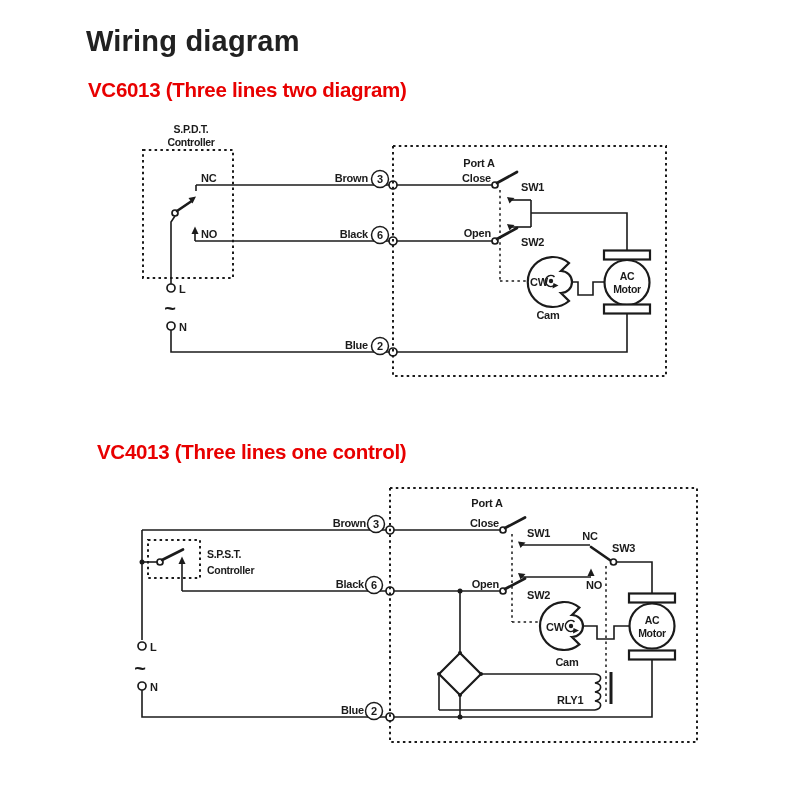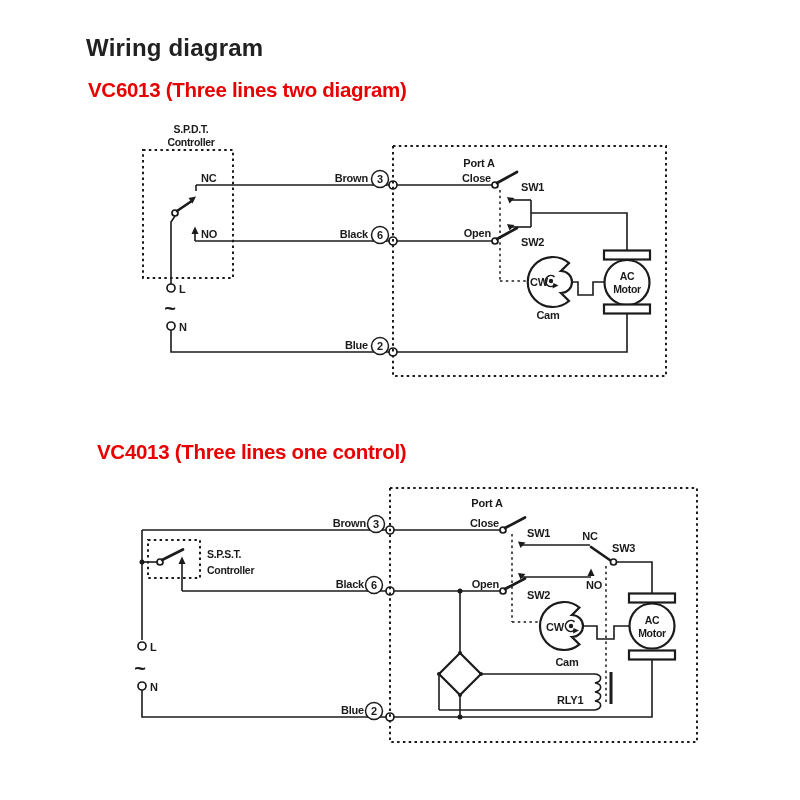--- a/index.html
+++ b/index.html
@@ -1,18 +1,18 @@
 <!DOCTYPE html>
 <html><head>
 <meta charset="utf-8">
 <style>
   html,body{margin:0;padding:0;background:#ffffff;}
   body{position:relative;width:800px;height:800px;font-family:"Liberation Sans",sans-serif;overflow:hidden;}
   .abs{position:absolute;}
-  #page-title{left:86px;top:34px;font-size:24px;font-weight:700;color:#212121;letter-spacing:0.2px;}
+  #page-title{left:86px;top:25px;font-size:29px;font-weight:700;color:#212121;letter-spacing:0.2px;}
   .red-heading{font-size:20.5px;font-weight:700;color:#e80000;letter-spacing:-0.3px;}
   #heading-d1{left:88px;top:78px;}
   #heading-d2{left:97px;top:440px;}
   svg{position:absolute;left:0;top:0;}
   svg text{fill:#1b1b1b;stroke:none;font-weight:700;font-family:"Liberation Sans",sans-serif;}
   text.lbl{font-size:11px;letter-spacing:-0.2px;}
   text.sm{font-size:10.5px;letter-spacing:-0.3px;}
   text.tilde{font-size:20px;}
   .mid{text-anchor:middle;}
   .end{text-anchor:end;}

